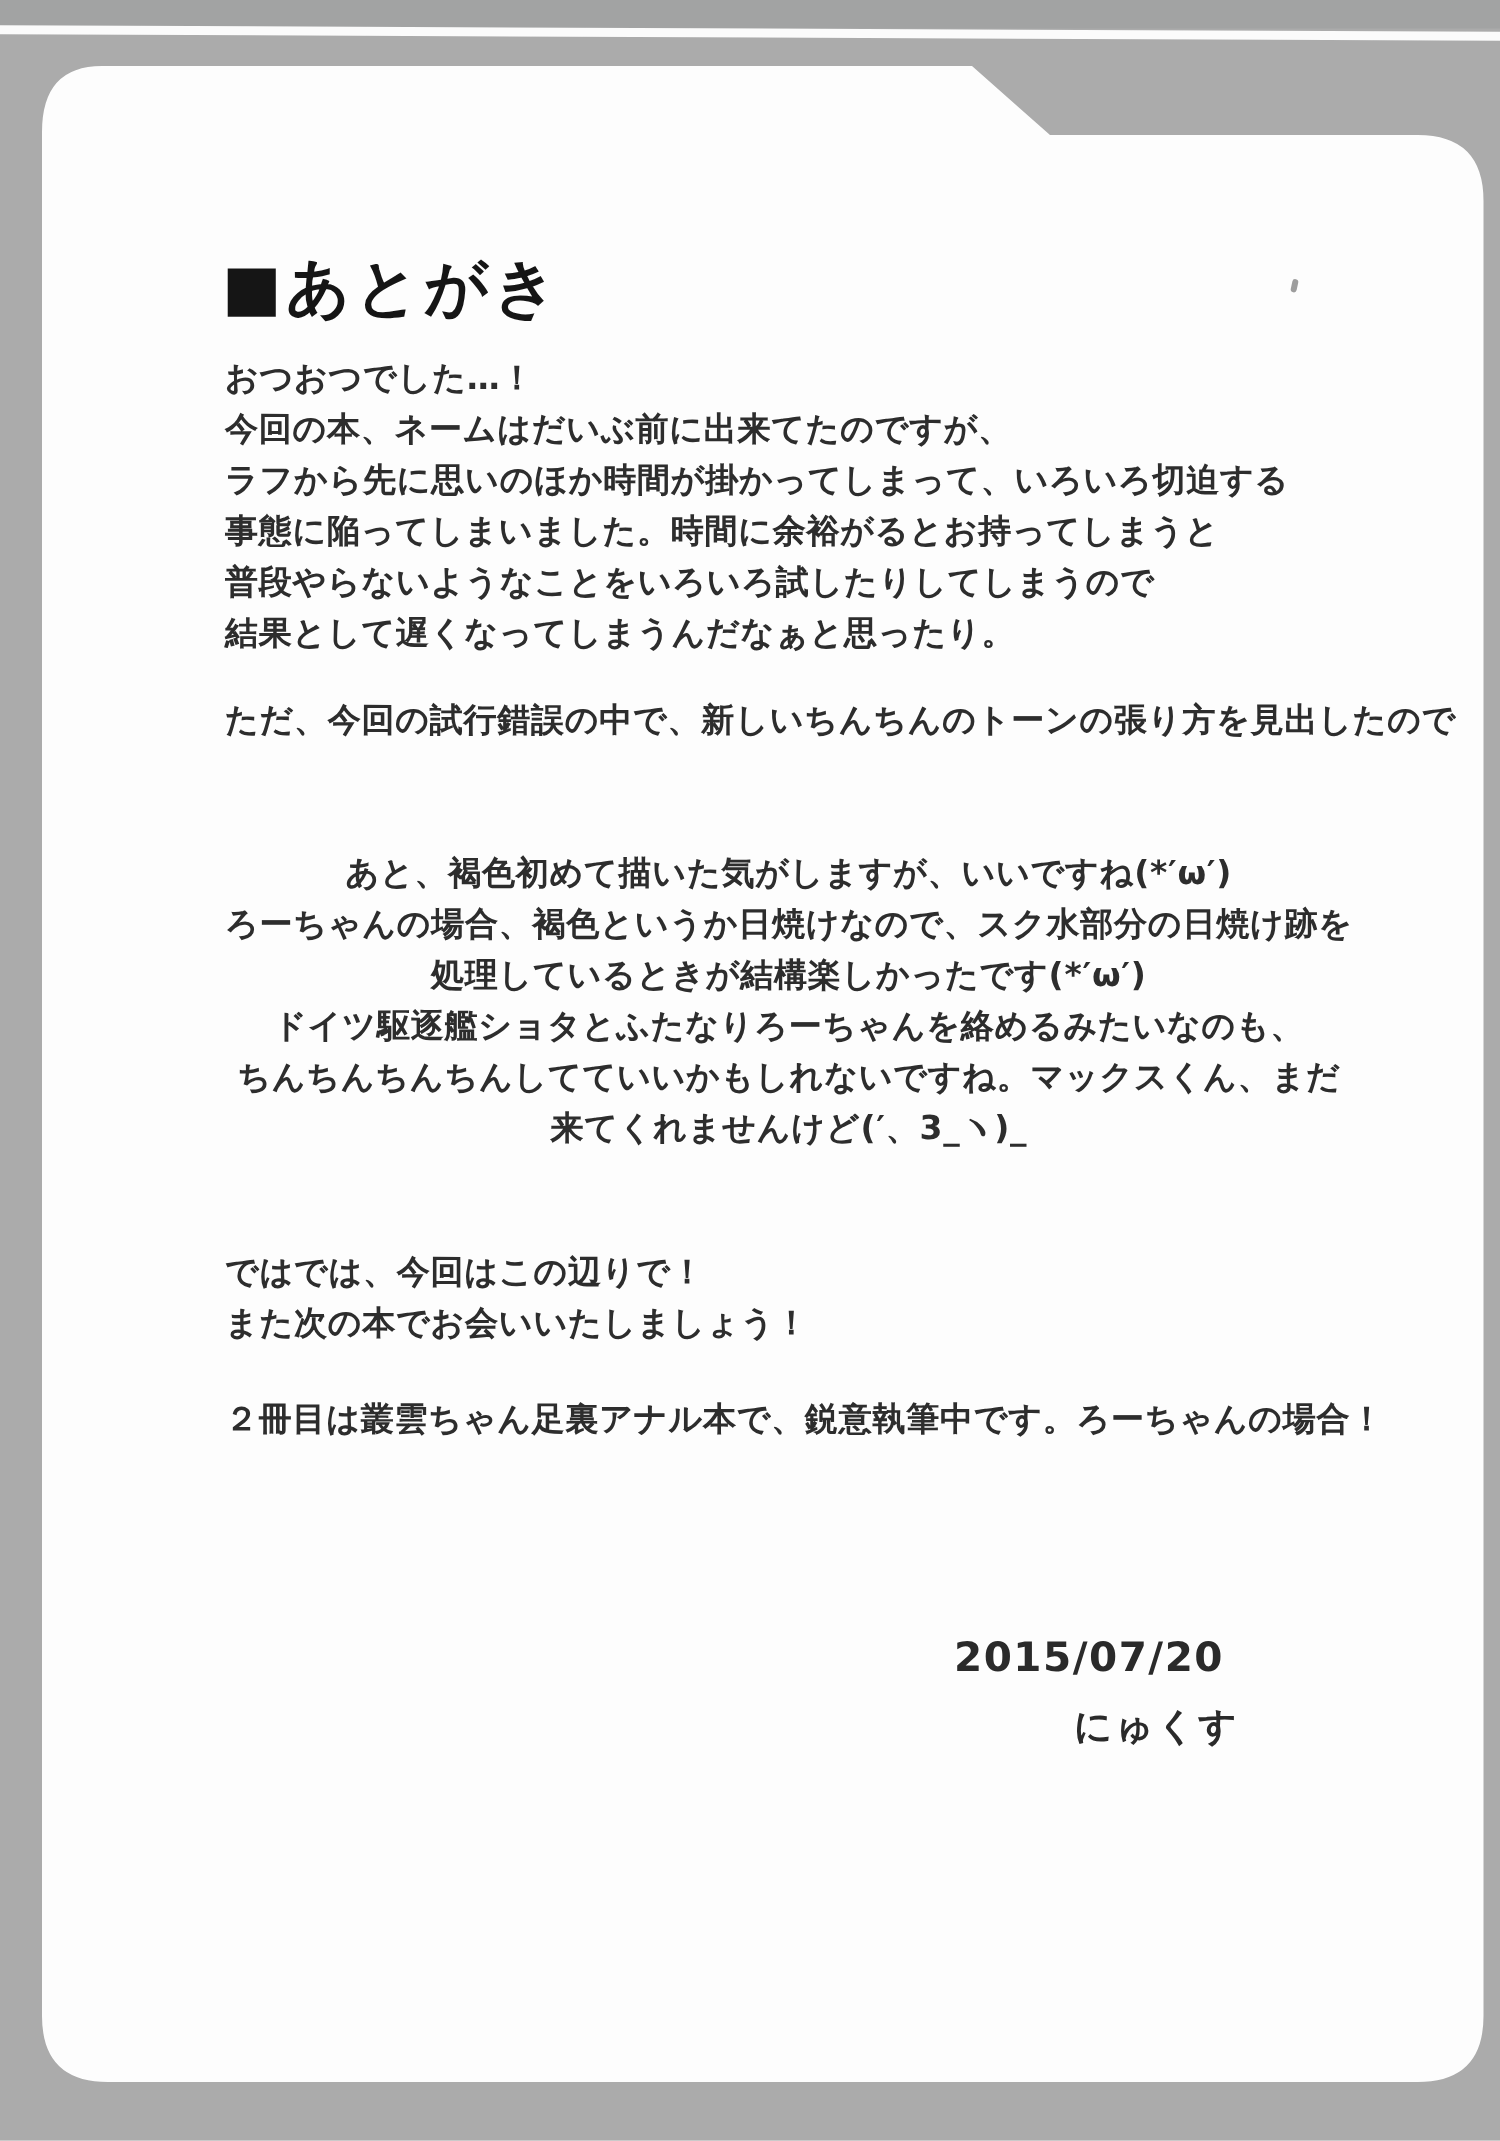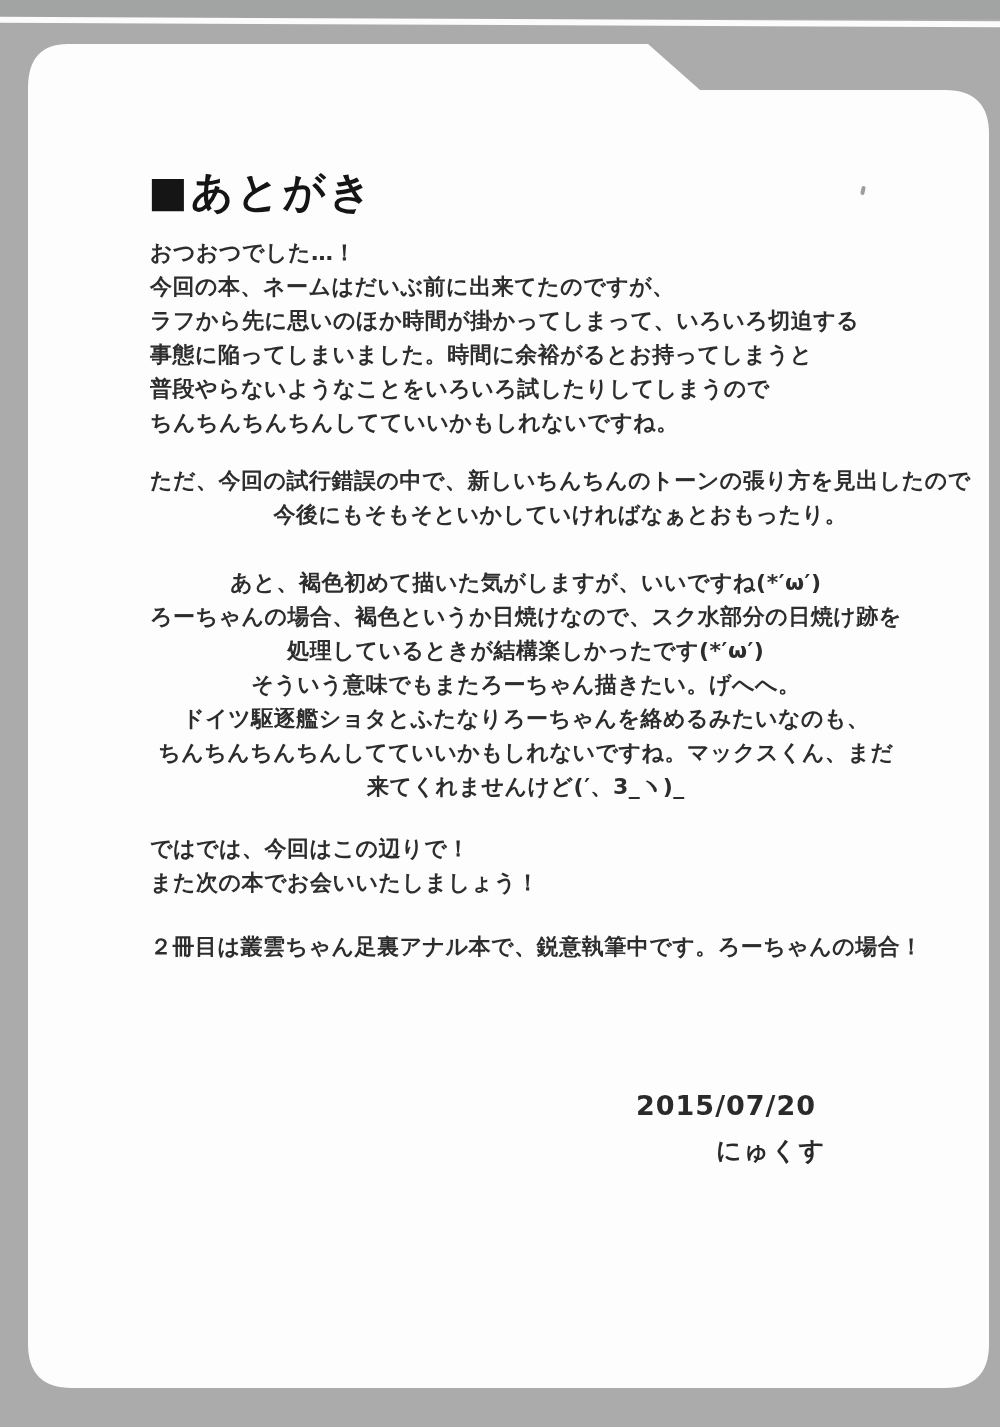--- a/index.html
+++ b/index.html
@@ -95,33 +95,31 @@
     <div class="speck"></div>
 
     <div class="title">■あとがき</div>
 
     <div class="para p1">
       <div class="line">おつおつでした…！</div>
       <div class="line">今回の本、ネームはだいぶ前に出来てたのですが、</div>
       <div class="line">ラフから先に思いのほか時間が掛かってしまって、いろいろ切迫する</div>
       <div class="line">事態に陥ってしまいました。時間に余裕がるとお持ってしまうと</div>
       <div class="line">普段やらないようなことをいろいろ試したりしてしまうので</div>
-      <div class="line">ちんちんちんちんしてていいかもしれないですね。</div>
+      <div class="line">結果として遅くなってしまうんだなぁと思ったり。</div>
     </div>
 
     <div class="para p2">
       <div class="line">ただ、今回の試行錯誤の中で、新しいちんちんのトーンの張り方を見出したので</div>
-      <div class="line">今後にもそもそといかしていければなぁとおもったり。</div>
     </div>
 
     <div class="para p3">
       <div class="line">あと、褐色初めて描いた気がしますが、いいですね(*′ω′)</div>
       <div class="line">ろーちゃんの場合、褐色というか日焼けなので、スク水部分の日焼け跡を</div>
       <div class="line">処理しているときが結構楽しかったです(*′ω′)</div>
-      <div class="line">そういう意味でもまたろーちゃん描きたい。げへへ。</div>
       <div class="line">ドイツ駆逐艦ショタとふたなりろーちゃんを絡めるみたいなのも、</div>
       <div class="line">ちんちんちんちんしてていいかもしれないですね。マックスくん、まだ</div>
       <div class="line">来てくれませんけど(′、3_ヽ)_</div>
     </div>
 
     <div class="para p4">
       <div class="line">ではでは、今回はこの辺りで！</div>
       <div class="line">また次の本でお会いいたしましょう！</div>
     </div>
 

